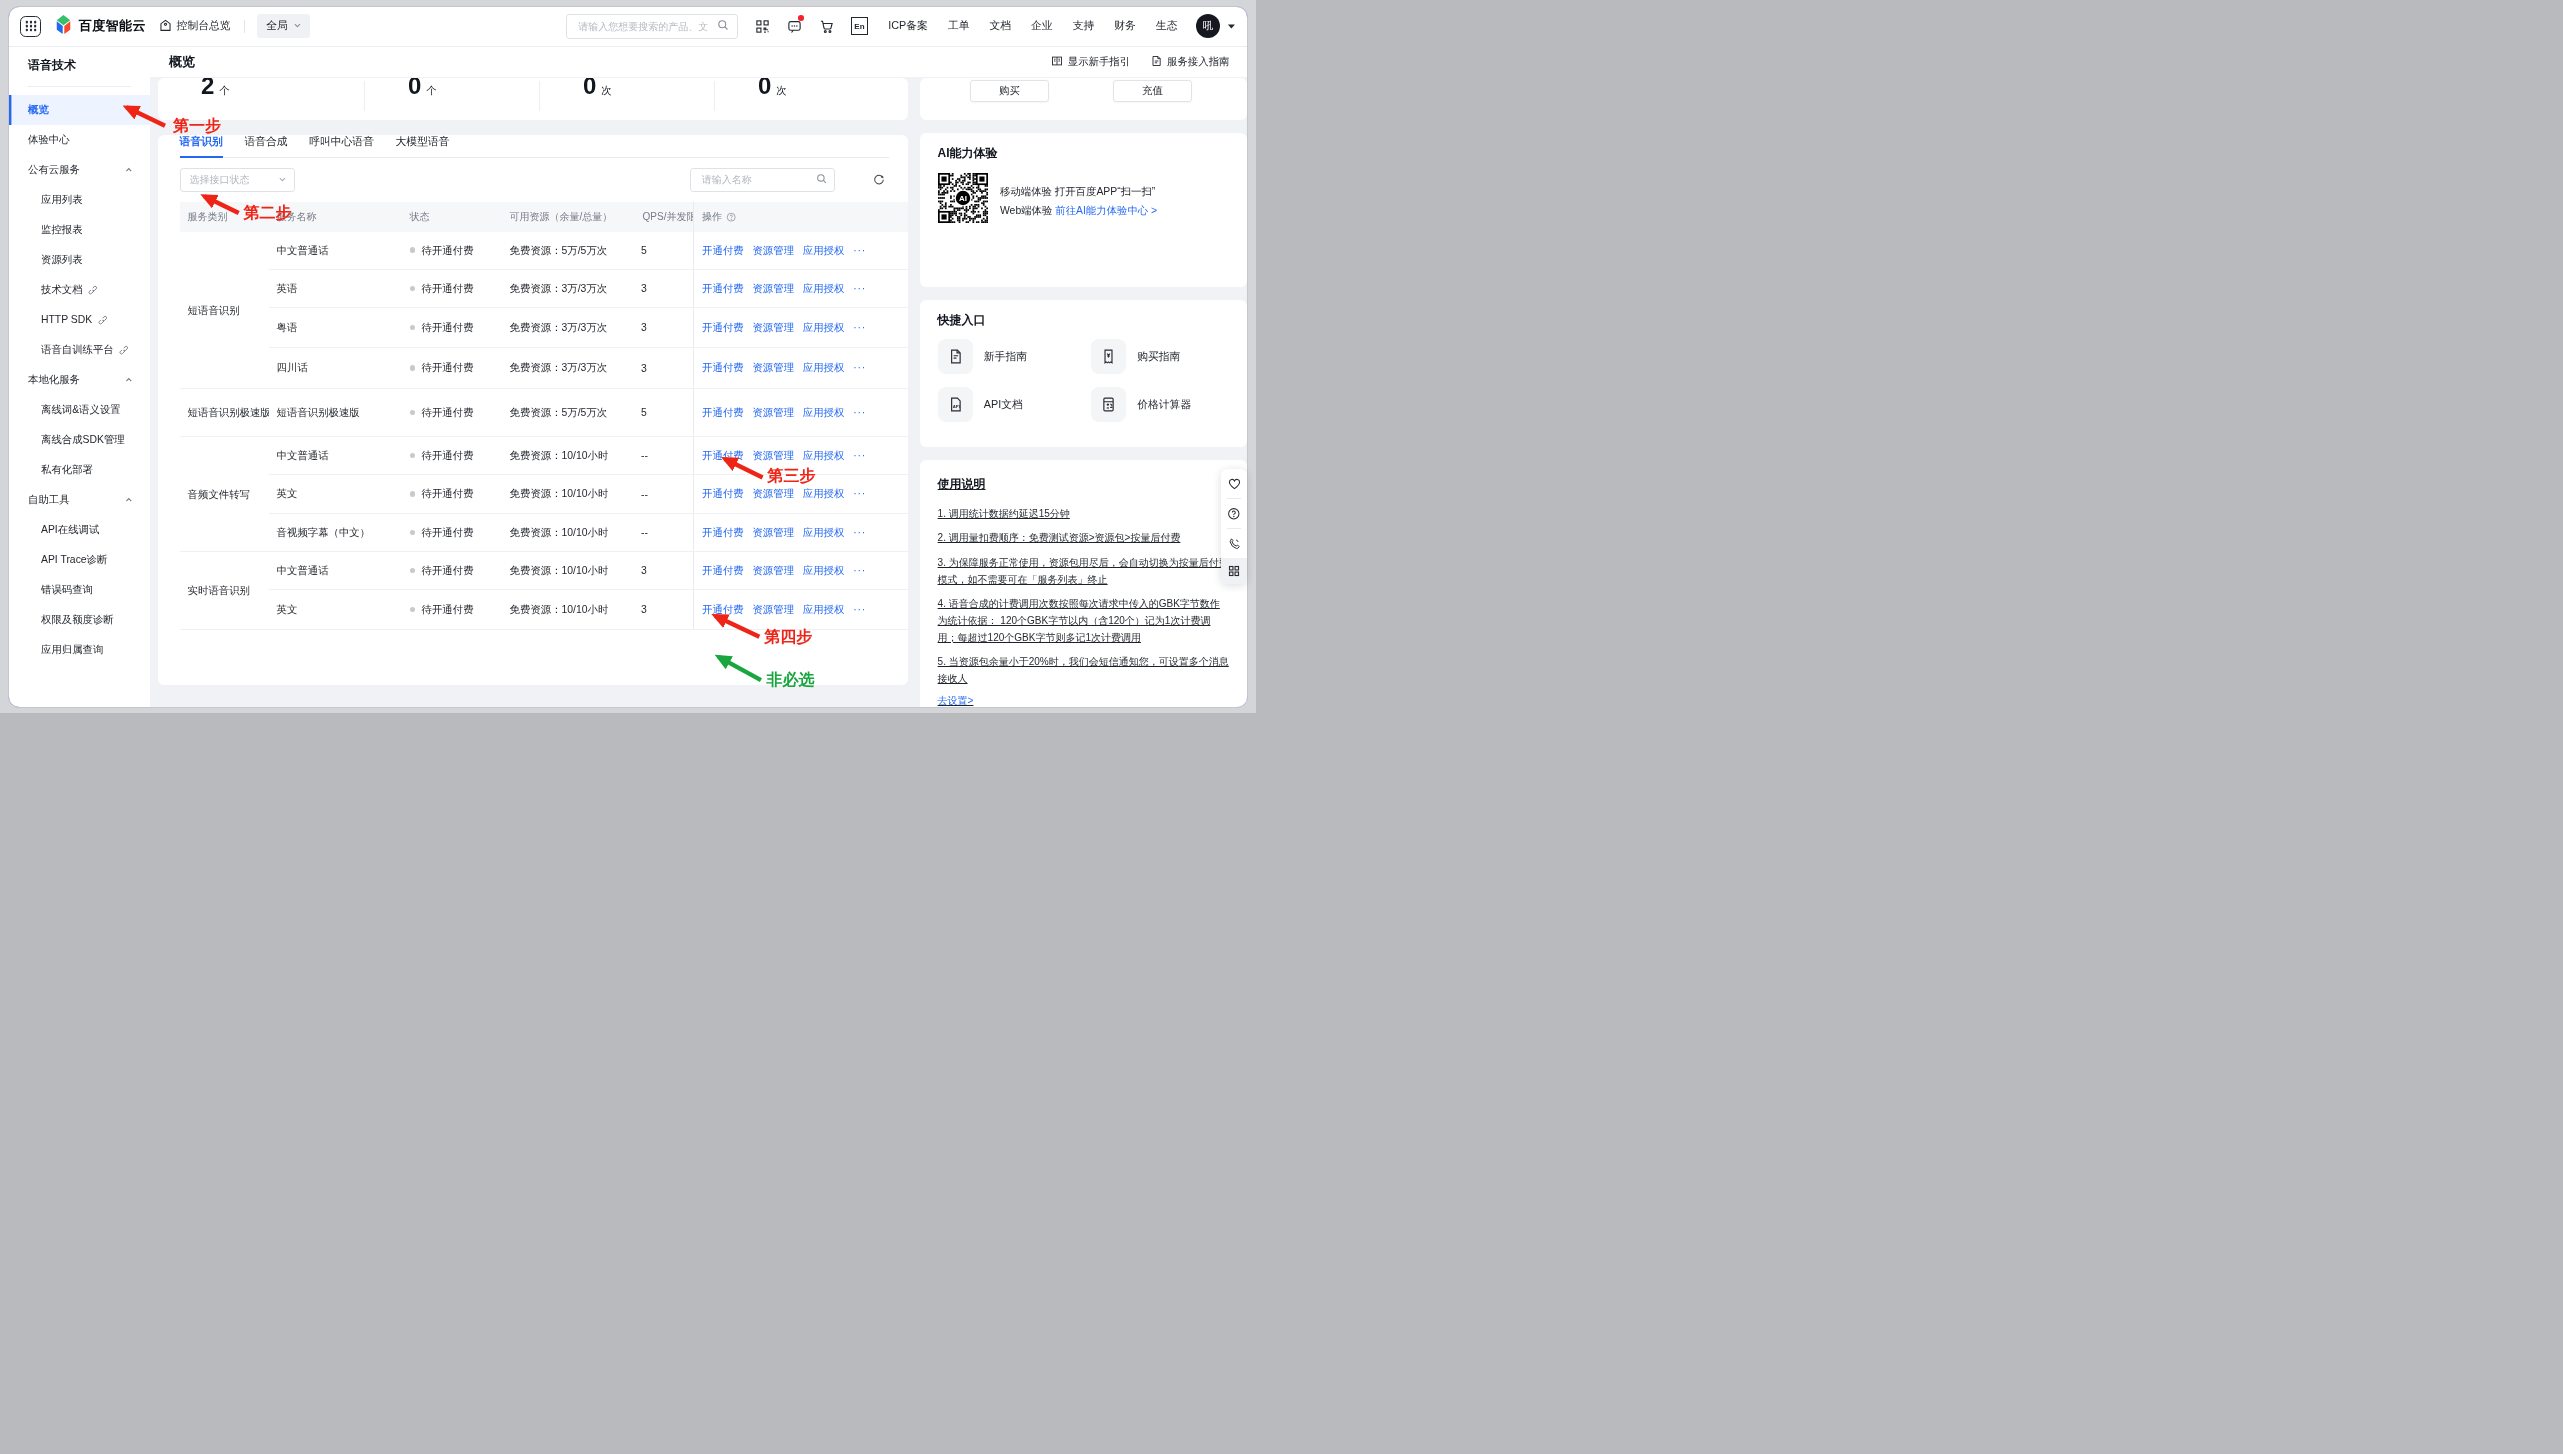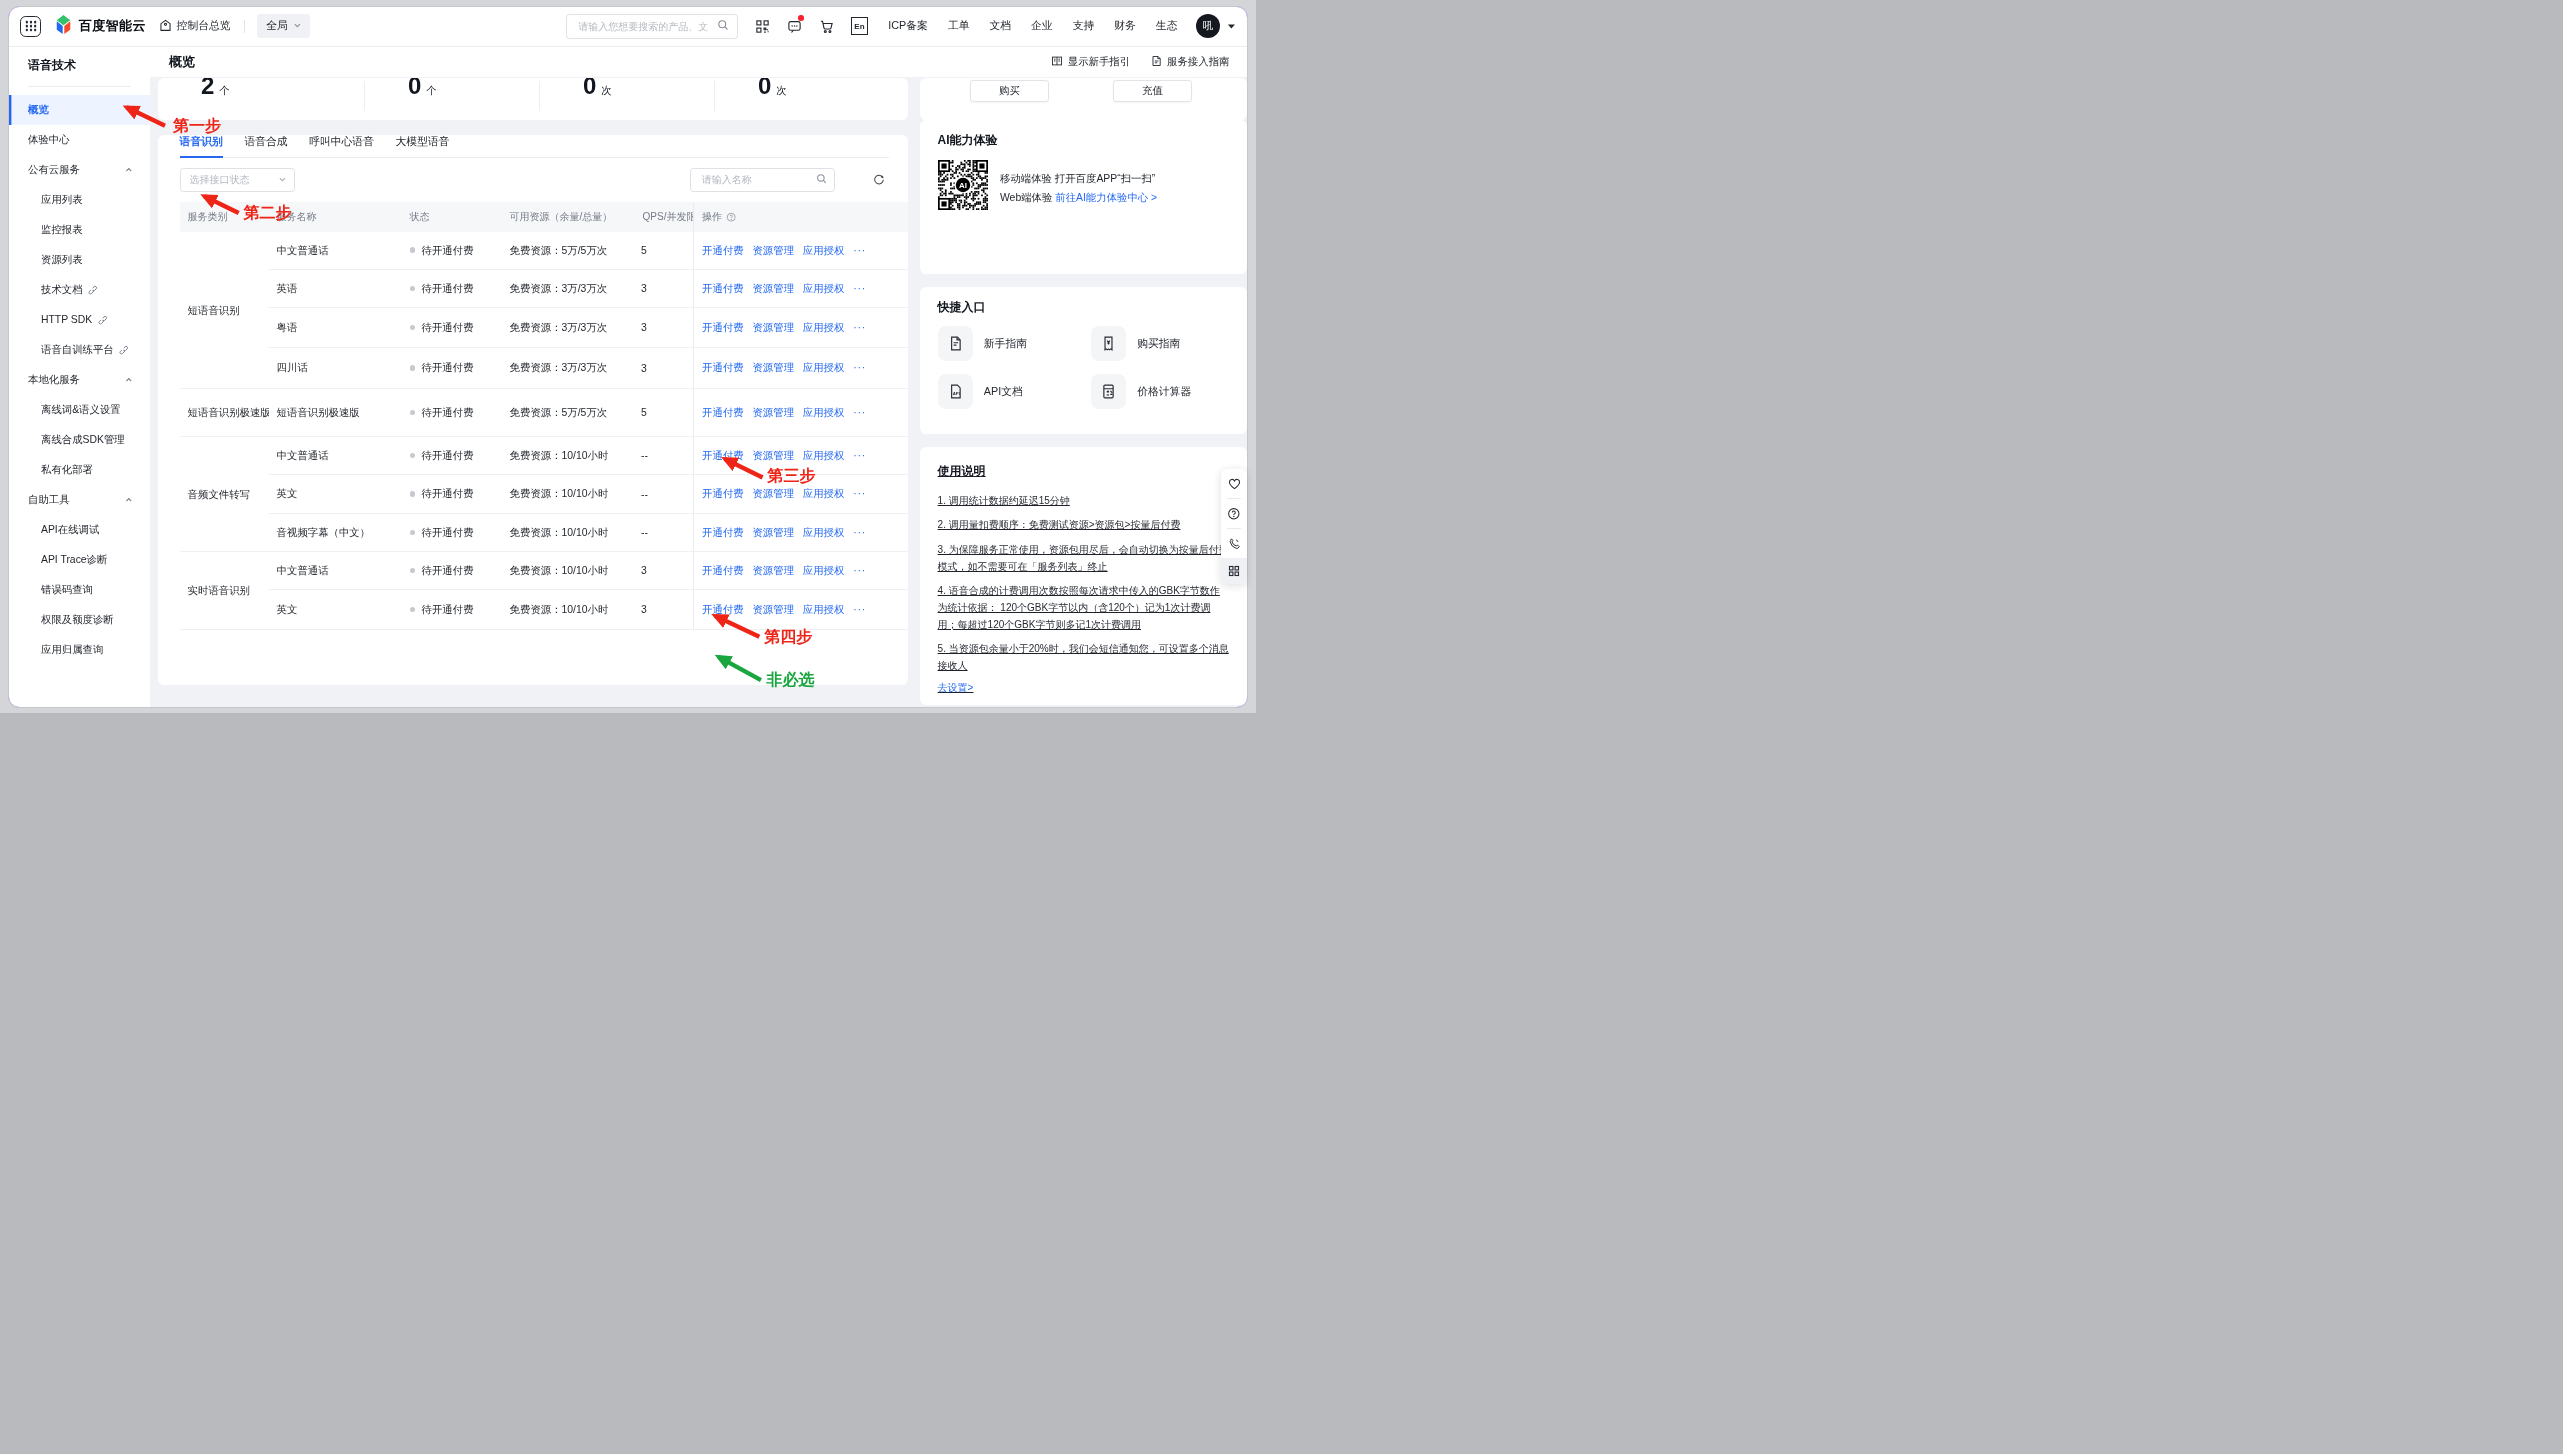--- a/index.html
+++ b/index.html
@@ -74,21 +74,21 @@
   th.opcol,td.opcol{border-left:0.8px solid #e9ebee;box-shadow:-6.4px 0 8px -6.4px rgba(31,35,41,.07);background:#fff;}
   th.opcol{background:#f6f7f9;display:table-cell;}
   .dot{display:inline-block;width:5.6px;height:5.6px;border-radius:50%;background:#c6c9ce;margin-right:6.4px;vertical-align:0.8px;}
   .res{font-weight:500;}
   .op-link{color:#2468f2;margin-right:8.8px;cursor:pointer;text-decoration:none;}
   .op-link.more{letter-spacing:0.8px;margin-right:0;}
   th .qmark{display:inline-block;vertical-align:-2.4px;margin-left:4px;color:#8a919c;}
   
   .card-bill{margin-top:1.6px;height:42px;display:flex;align-items:flex-start;padding:1.6px 0 0 50px;gap:64px;overflow:hidden;}
   .bill-btn{width:79px;height:22.4px;background:#fff;border:0.8px solid #e1e3e8;border-radius:3.2px;font-size:10.4px;color:#1f2329;display:flex;align-items:center;justify-content:center;cursor:pointer;box-shadow:0 0.8px 1.6px rgba(0,0,0,.04);}
-  .card-ai{height:154px;position:relative;}
+  .card-ai{margin-top:13px;height:154px;position:relative;}
   .ai-title,.qk-title{position:absolute;left:17.6px;top:12px;font-size:12px;font-weight:700;color:#12161f;}
   .qr{position:absolute;left:17.6px;top:40px;}
   .ai-lines{position:absolute;left:80px;top:50px;font-size:10.4px;line-height:18.4px;color:#23272e;}
   .ai-link{color:#2468f2;cursor:pointer;}
   .card-quick{margin-top:13px;height:147px;position:relative;}
   .qk-item{position:absolute;display:flex;align-items:center;gap:11.2px;cursor:pointer;}
   .qk-tile{width:35px;height:35px;border-radius:8px;background:#f4f5f7;display:flex;align-items:center;justify-content:center;color:#262b33;}
   .qk-label{font-size:10.8px;color:#23272e;}
   .card-usage{margin-top:13px;height:258px;padding:16px 17.6px 0 17.6px;text-decoration:underline;}
   .us-title{font-size:12px;font-weight:700;color:#12161f;margin-bottom:12px;}

